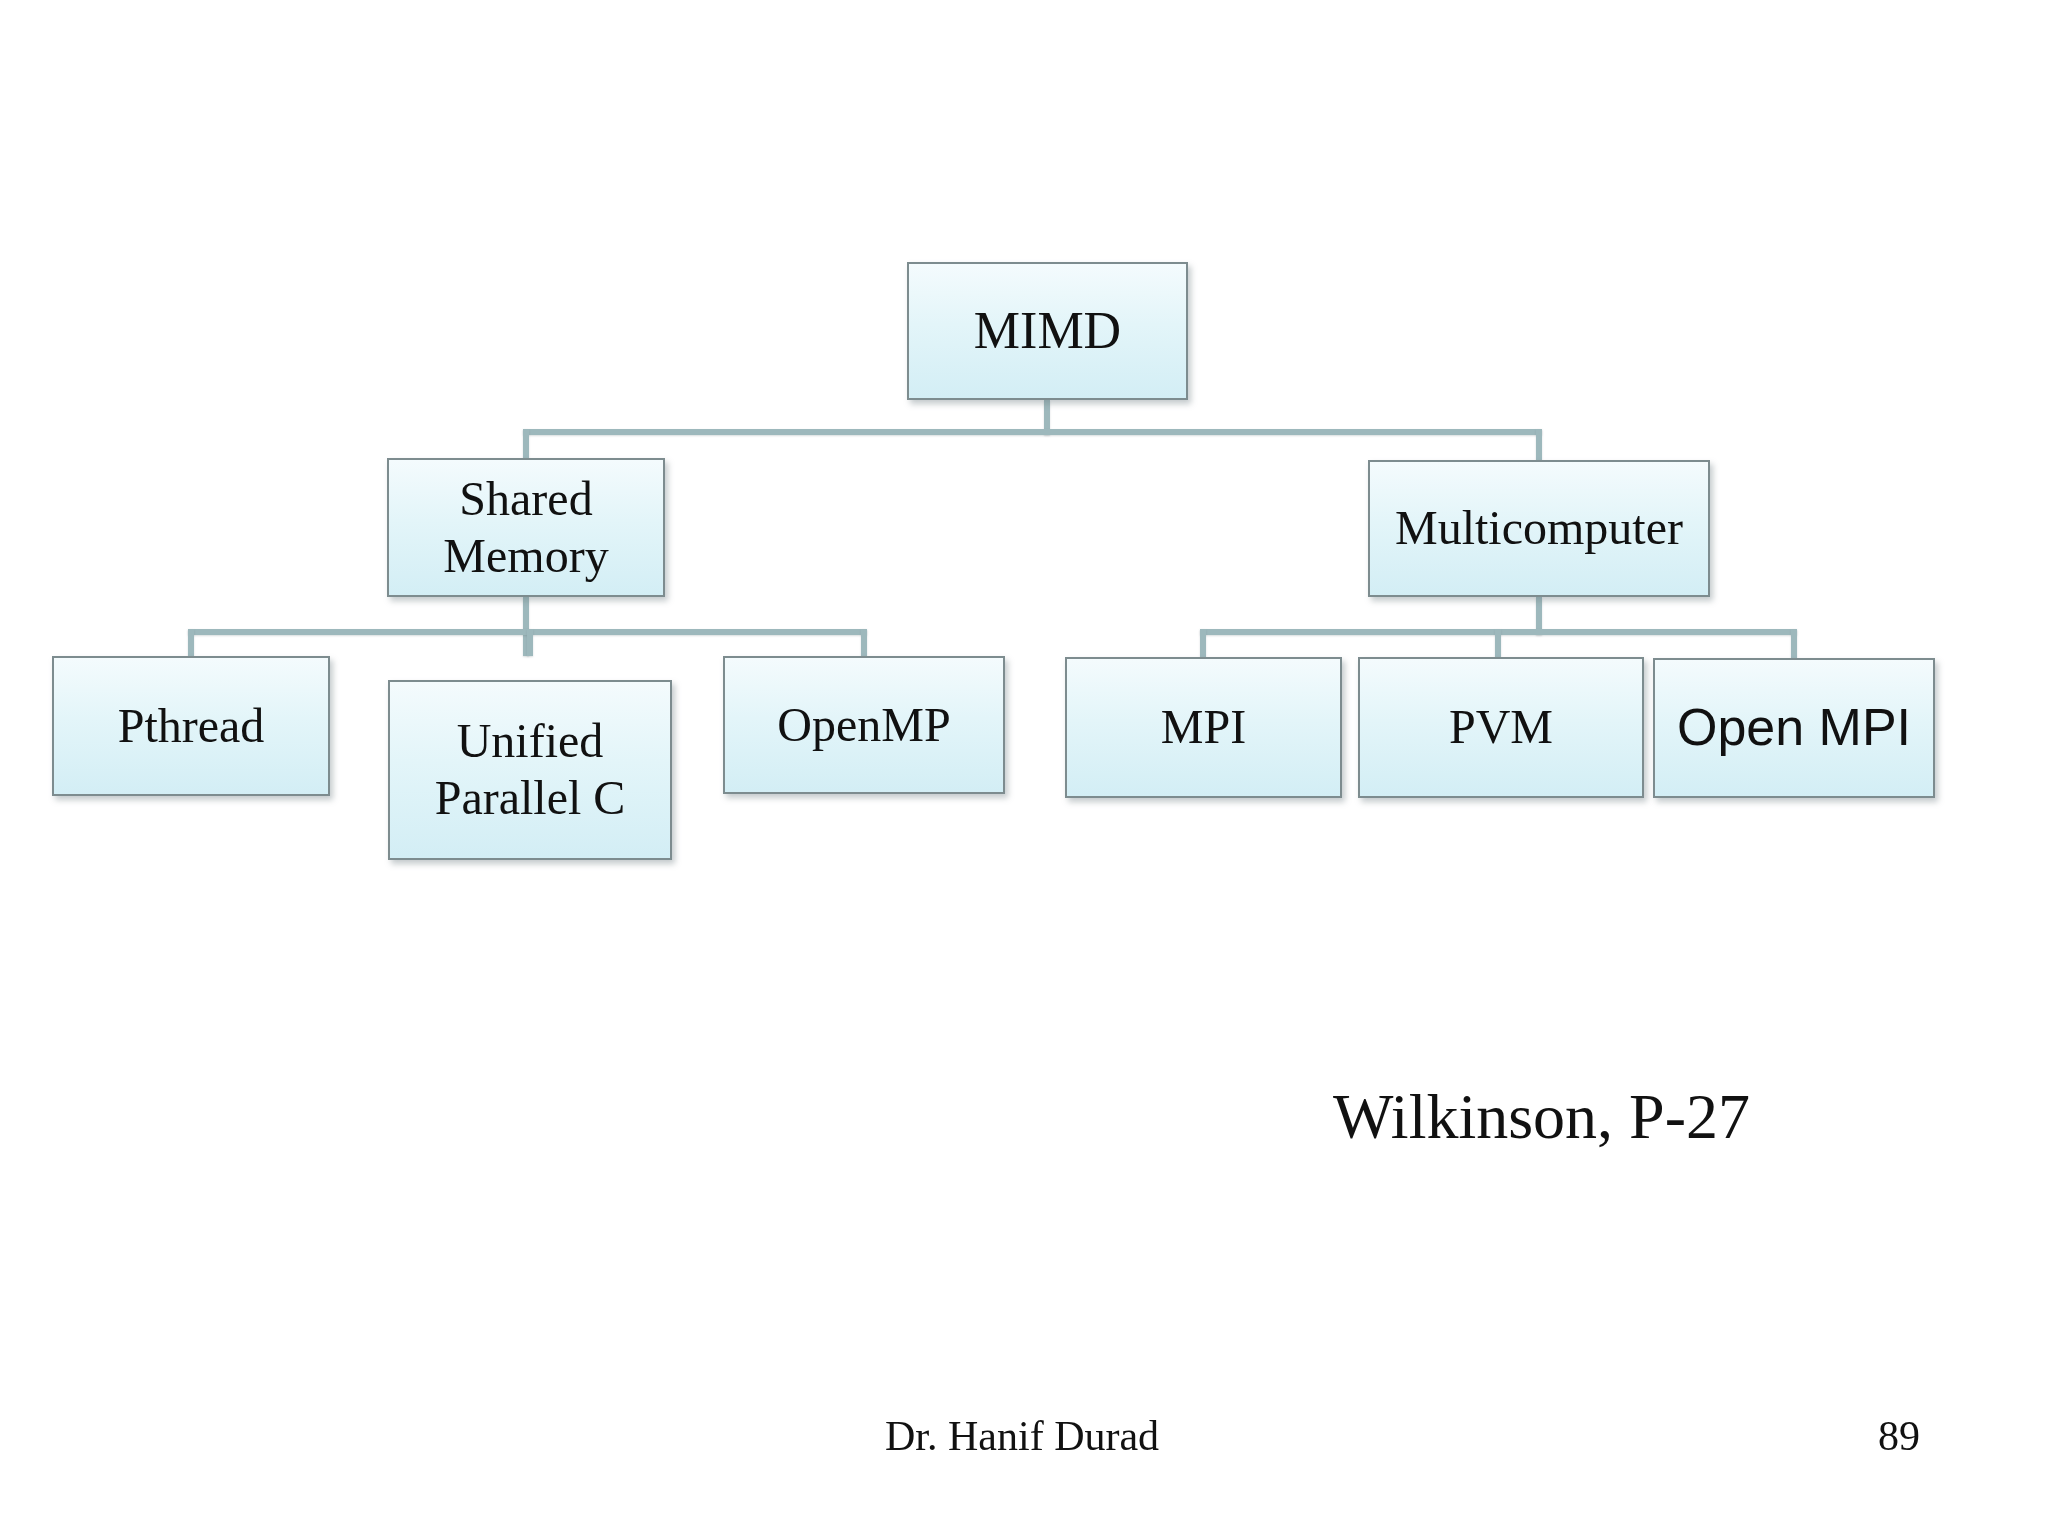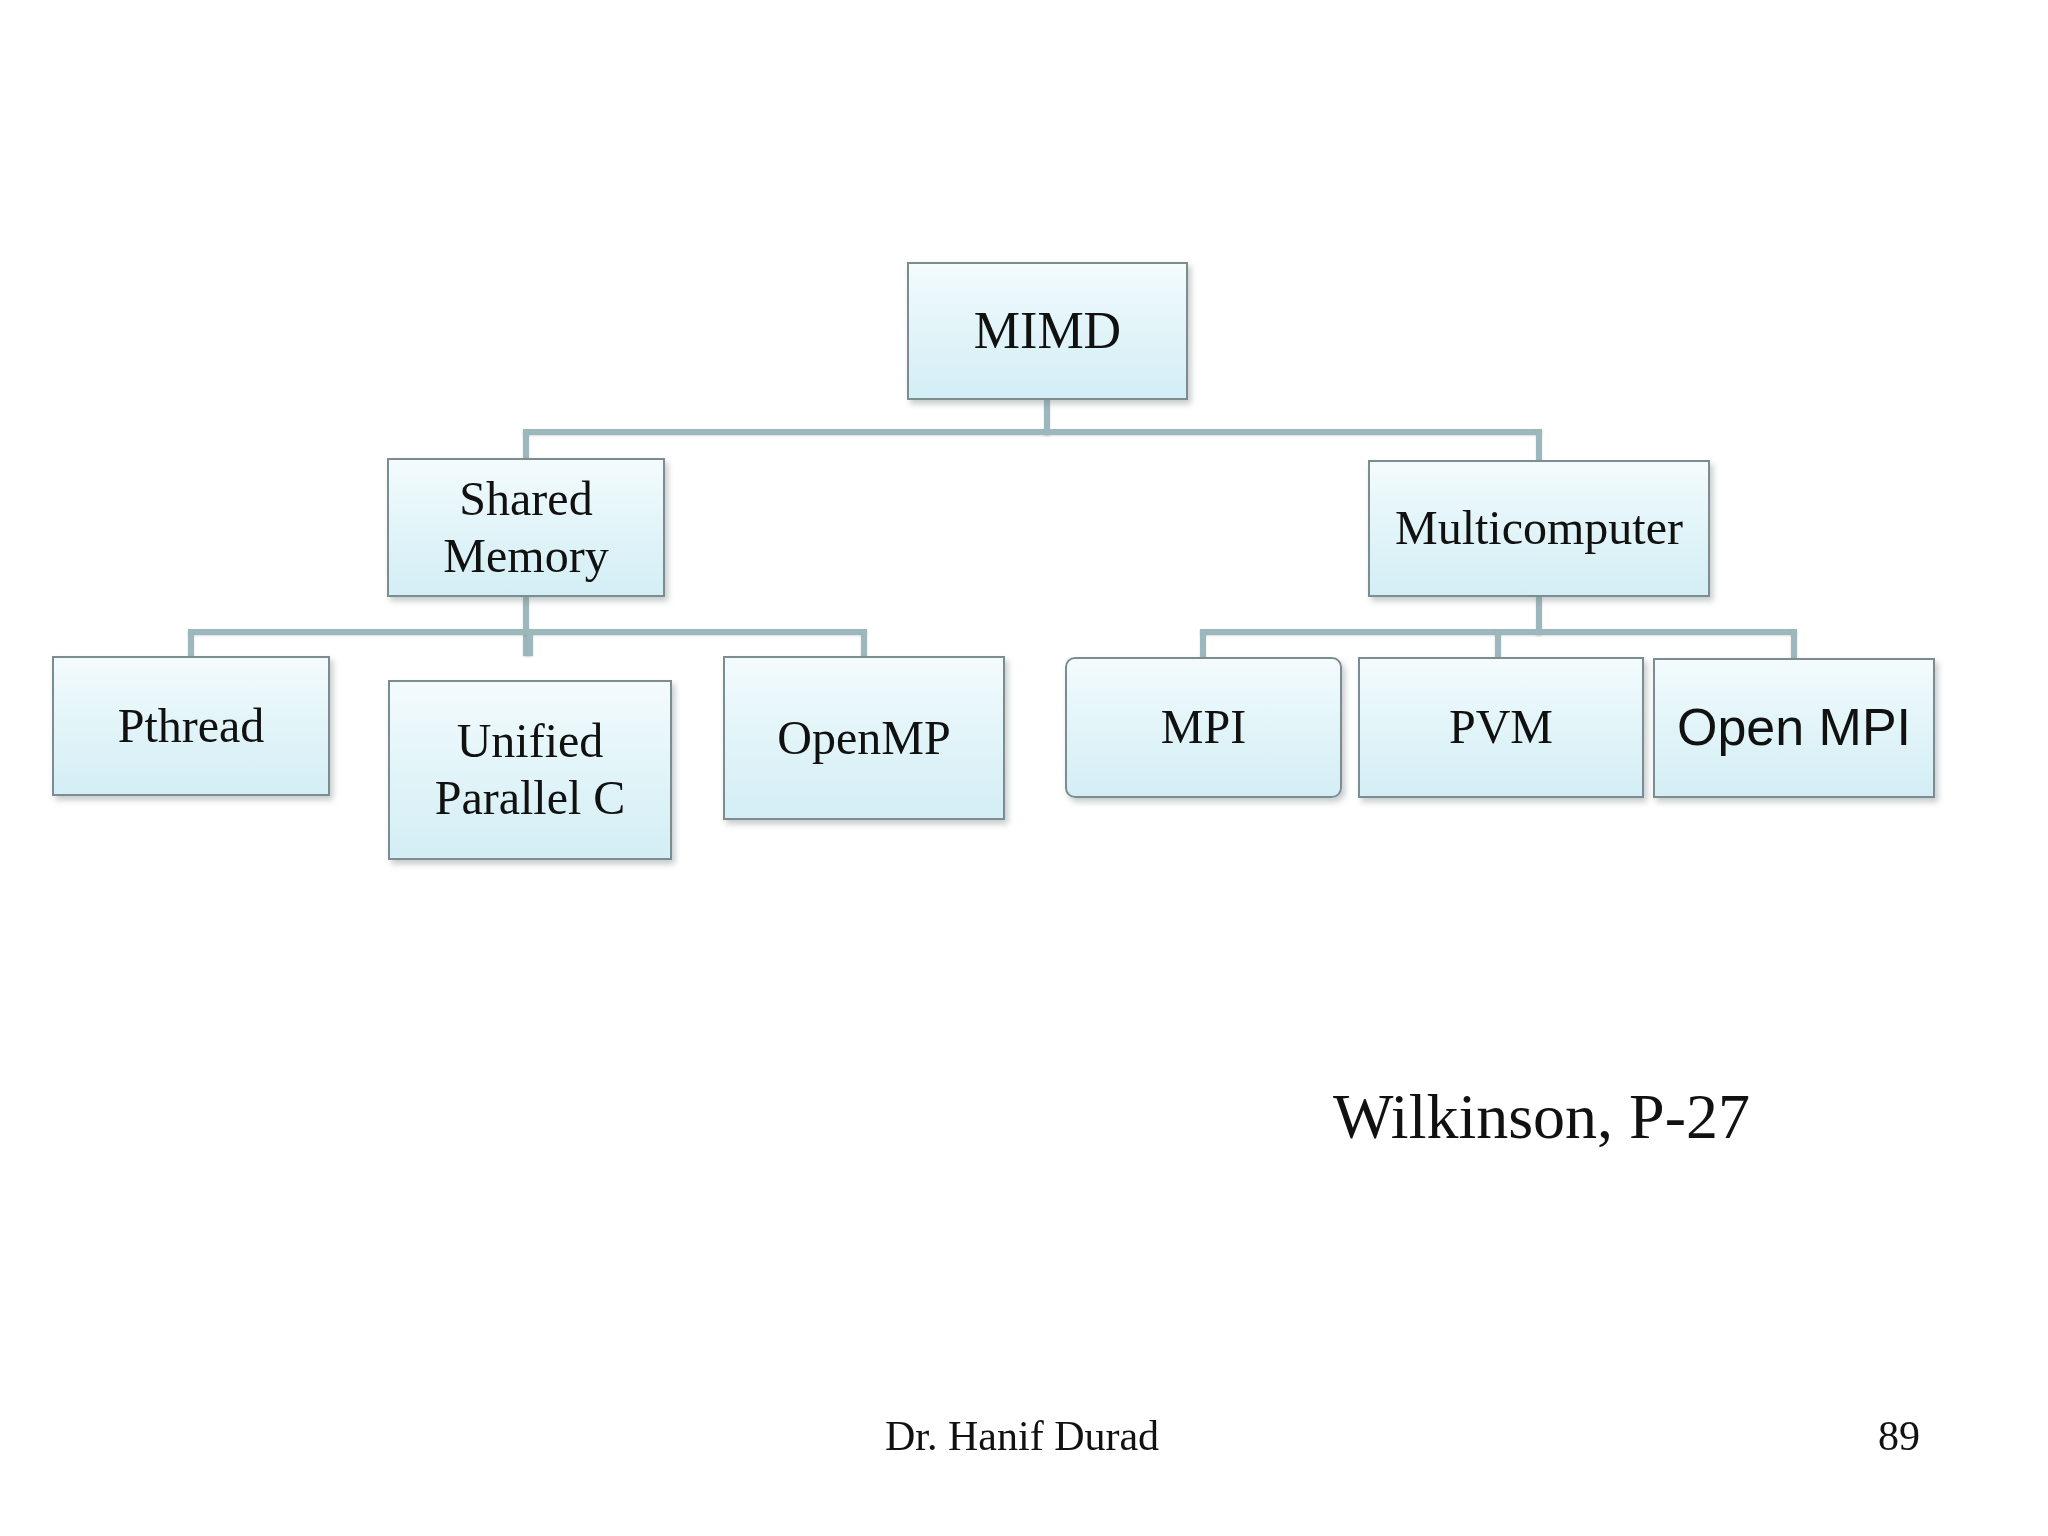--- a/index.html
+++ b/index.html
@@ -79,25 +79,25 @@
   </div>
 
   <div class="node" style="left:52px;top:656px;width:278px;height:140px;">
     <span>Pthread</span>
   </div>
 
   <div class="node" style="left:388px;top:680px;width:284px;height:180px;">
     <span>Unified Parallel C</span>
   </div>
 
-  <div class="node" style="left:723px;top:656px;width:282px;height:164px;">
+  <div class="node" style="left:723px;top:656px;width:282px;height:138px;">
     <span>OpenMP</span>
   </div>
 
-  <div class="node" style="left:1065px;top:657px;width:277px;height:141px;border-radius:10px;">
+  <div class="node" style="left:1065px;top:657px;width:277px;height:141px;">
     <span>MPI</span>
   </div>
 
   <div class="node" style="left:1358px;top:657px;width:286px;height:141px;">
     <span>PVM</span>
   </div>
 
   <div class="node node--sans" style="left:1653px;top:658px;width:282px;height:140px;">
     <span>Open MPI</span>
   </div>

